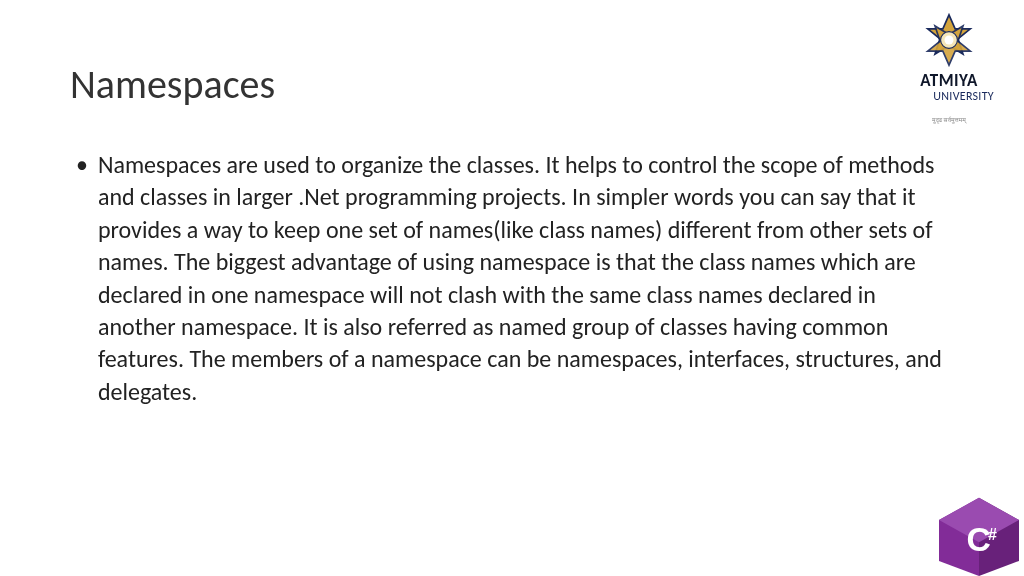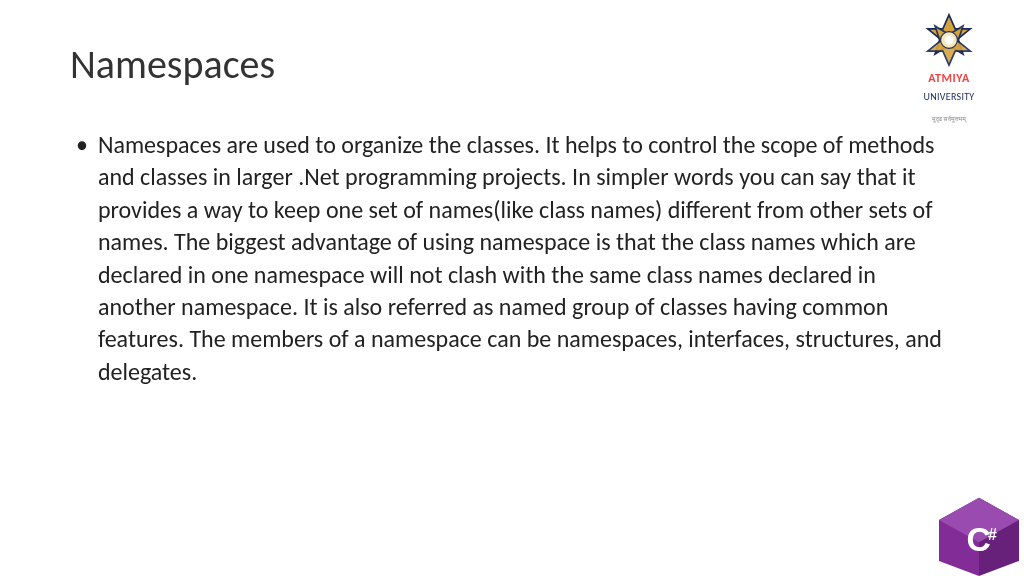--- a/index.html
+++ b/index.html
@@ -16,20 +16,21 @@
       width: 100%;
       height: 100%;
       padding: 40px 70px 40px 70px;
       position: relative;
     }
     .title {
       font-size: 40px;
       font-weight: 400;
       color: #333;
       margin-bottom: 40px;
+      margin-top: 20px;
     }
     .content {
       font-size: 24px;
       line-height: 1.35;
       color: #222;
     }
     .bullet-item {
       display: flex;
       align-items: flex-start;
     }
@@ -49,32 +50,33 @@
       width: 90px;
     }
     .star-badge {
       width: 56px;
       height: 56px;
       margin: 0 auto 4px auto;
       position: relative;
     }
     .star-badge svg { width: 100%; height: 100%; }
     .logo-title {
-      font-size: 12px;
+      font-size: 17px;
       font-weight: 700;
-      color: #ef4444;
+      color: #0f172a;
       letter-spacing: 0.5px;
       line-height: 1;
     }
     .logo-sub {
-      font-size: 10px;
+      font-size: 12px;
       color: #1a2a5c;
       letter-spacing: 0.3px;
       line-height: 1.1;
-      margin-top: 7px;
+      margin-top: 1px;
+      text-align: right;
     }
     .logo-tag {
       font-size: 6px;
       color: #888;
       margin-top: 13px;
     }
     .csharp-logo {
       position: absolute;
       bottom: 0;
       right: 0;

